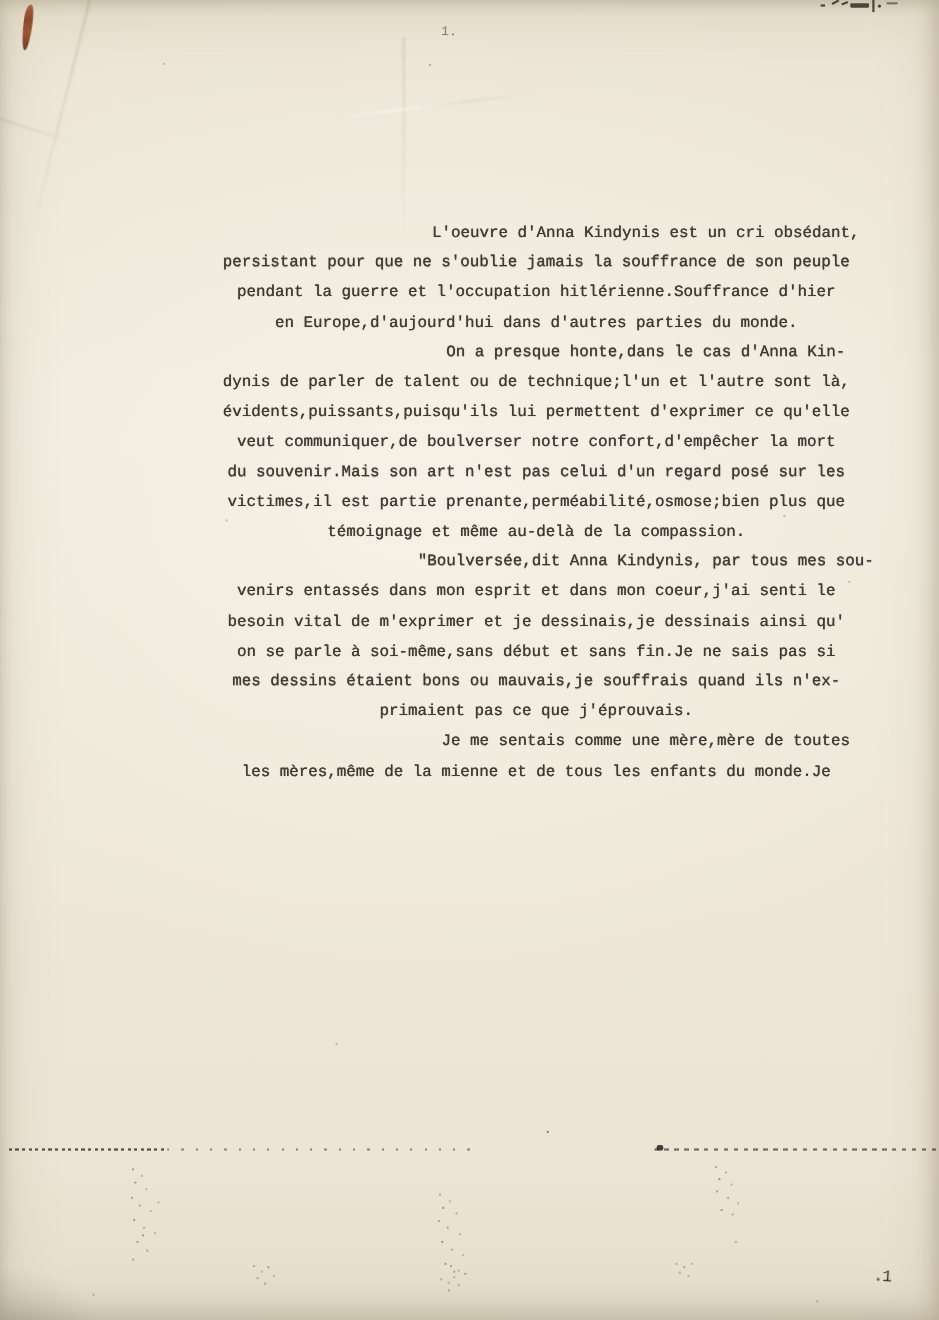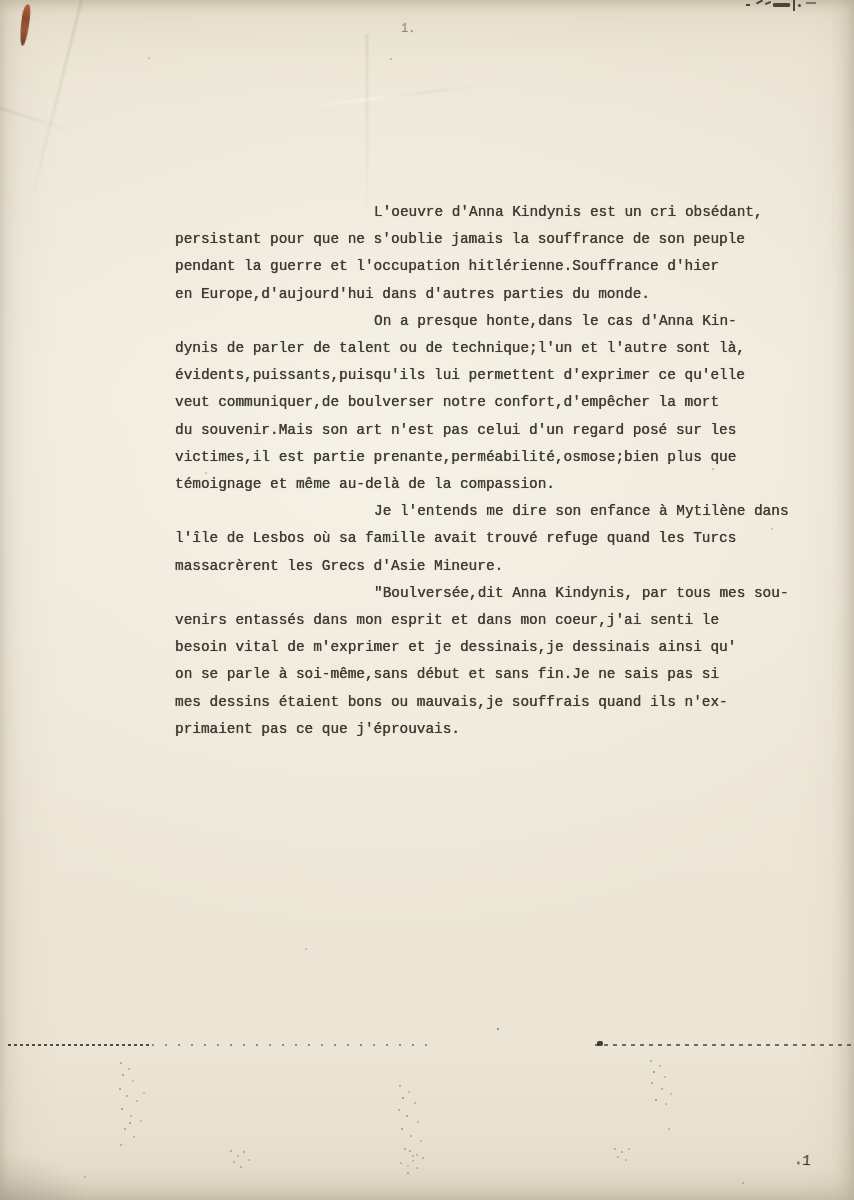--- a/index.html
+++ b/index.html
@@ -19,20 +19,21 @@
     font-family:"Liberation Mono","DejaVu Sans Mono",monospace;
   }
   
   .textblock{
     position:absolute;
     left:175px;top:199px;width:625px;
     font-size:14.4px;
     line-height:27.2px;
     color:#3e3a34;
     text-shadow:0 0 0.7px rgba(62,58,52,0.85), 0.3px 0.3px 0.4px rgba(62,58,52,0.35);
+    text-align:center;
   }
   .textblock p{
     margin:0;
     white-space:pre-line;
     text-indent:199px;
   }
   
   .red-mark{
     position:absolute;left:21px;top:4px;width:8px;height:42px;
     background:linear-gradient(175deg,#a85430 0%, #7d3616 35%, #93441f 60%, #5e2810 100%);
@@ -158,29 +159,28 @@
 persistant pour que ne s'oublie jamais la souffrance de son peuple
 pendant la guerre et l'occupation hitlérienne.Souffrance d'hier
 en Europe,d'aujourd'hui dans d'autres parties du monde.</p>
     <p>On a presque honte,dans le cas d'Anna Kin-
 dynis de parler de talent ou de technique;l'un et l'autre sont là,
 évidents,puissants,puisqu'ils lui permettent d'exprimer ce qu'elle
 veut communiquer,de boulverser notre confort,d'empêcher la mort
 du souvenir.Mais son art n'est pas celui d'un regard posé sur les
 victimes,il est partie prenante,perméabilité,osmose;bien plus que
 témoignage et même au-delà de la compassion.</p>
-    <p>Je l'entends me dire son enfance à Mytilène dans
-l'île de Lesbos où sa famille avait trouvé refuge quand les Turcs
-massacrèrent les Grecs d'Asie Mineure.</p>
     <p>"Boulversée,dit Anna Kindynis, par tous mes sou-
 venirs entassés dans mon esprit et dans mon coeur,j'ai senti le
 besoin vital de m'exprimer et je dessinais,je dessinais ainsi qu'
 on se parle à soi-même,sans début et sans fin.Je ne sais pas si
 mes dessins étaient bons ou mauvais,je souffrais quand ils n'ex-
 primaient pas ce que j'éprouvais.</p>
+    <p>Je me sentais comme une mère,mère de toutes
+les mères,même de la mienne et de tous les enfants du monde.Je</p>
   </div>
 
   <div class="scanline sl-1"></div>
   <div class="scanline sl-2"></div>
   <div class="scanline sl-3"></div>
   <div class="sl-blob"></div>
 
   <div class="speck sp-a"></div>
   <div class="speck sp-b"></div>
   <div class="speck sp-c"></div>

